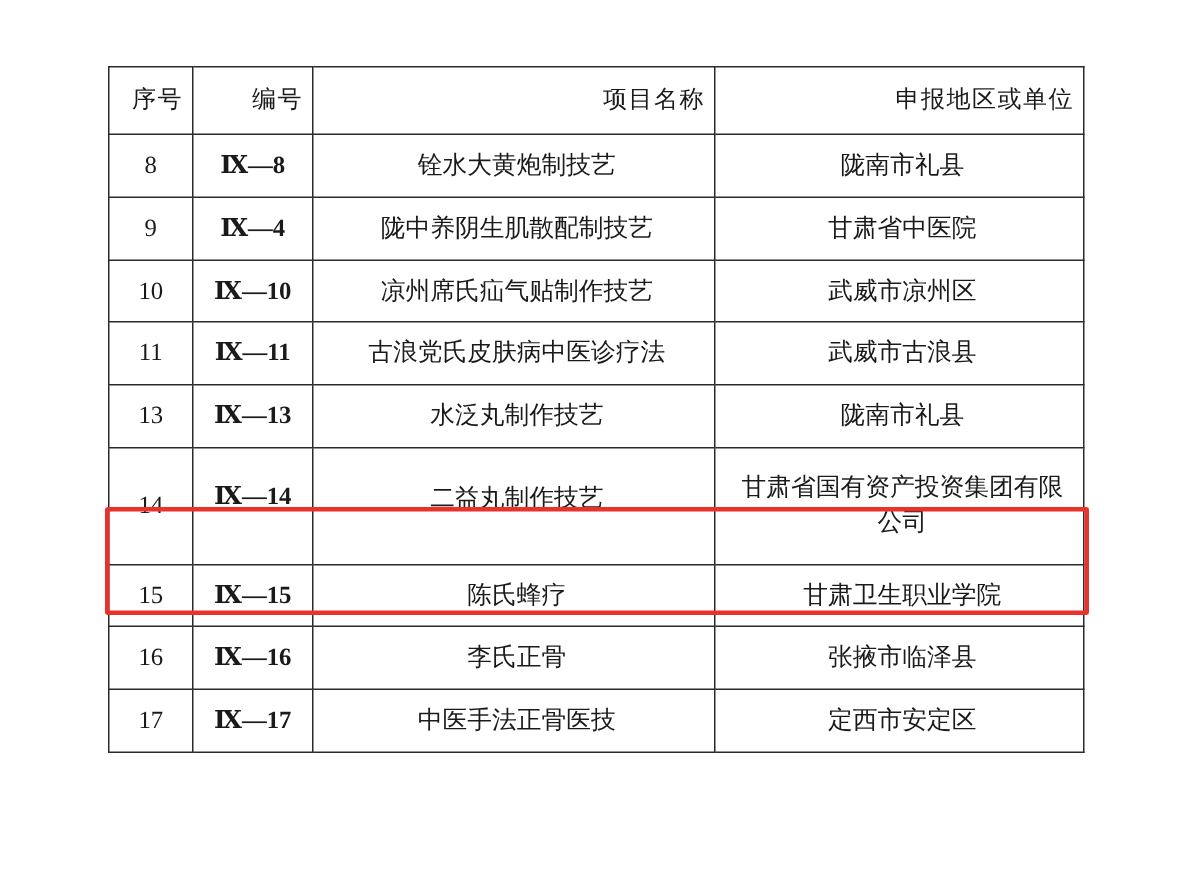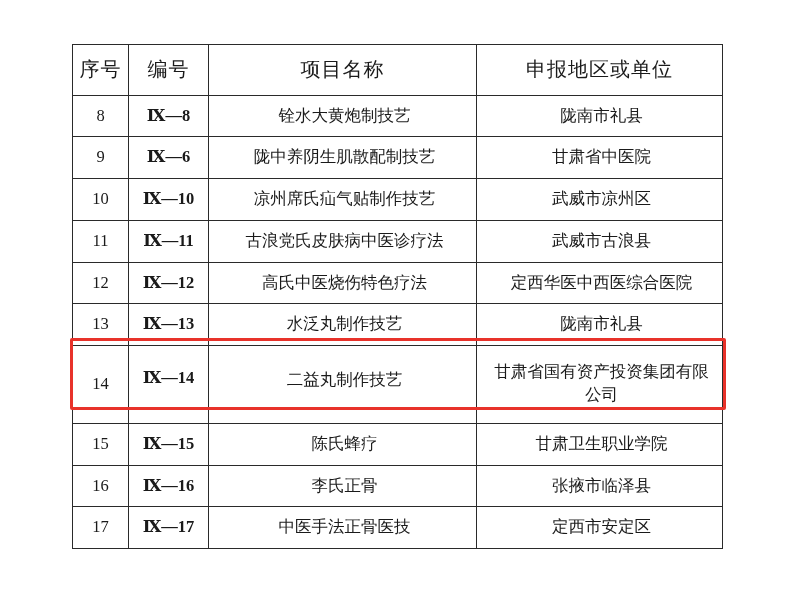--- a/index.html
+++ b/index.html
@@ -45,23 +45,23 @@
   col.c-unit { width: 246px; }
 
   .cell {
     padding: 9px 10px;
     font-size: 16.5px;
     line-height: 1.38;
     min-height: 22px;
     box-sizing: border-box;
   }
   .head .cell {
-    text-align: center;
+    text-align: right;
     padding: 11px 6px;
-    font-size: 20px;
+    font-size: 16px;
     letter-spacing: 1px;
   }
   .center { text-align: center; }
   .left { text-align: center; padding-left: 14px; }
 
   tr.row td .cell { white-space: normal; }
 
   
   tr.highlight td {
     border-top: 1px solid #2a2a2a;
@@ -120,21 +120,21 @@
             </td>
           <td>
               <div class="cell left">陇南市礼县</div>
             </td>
         </tr>
         <tr class="row">
           <td>
               <div class="cell center">9</div>
             </td>
           <td>
-              <div class="cell center code-text">Ⅸ—6</div>
+              <div class="cell center code-text">Ⅸ—4</div>
             </td>
           <td>
               <div class="cell left">陇中养阴生肌散配制技艺</div>
             </td>
           <td>
               <div class="cell left">甘肃省中医院</div>
             </td>
         </tr>
         <tr class="row">
           <td>
@@ -155,34 +155,20 @@
               <div class="cell center">11</div>
             </td>
           <td>
               <div class="cell center code-text">Ⅸ—11</div>
             </td>
           <td>
               <div class="cell left">古浪党氏皮肤病中医诊疗法</div>
             </td>
           <td>
               <div class="cell left">武威市古浪县</div>
-            </td>
-        </tr>
-        <tr class="row">
-          <td>
-              <div class="cell center">12</div>
-            </td>
-          <td>
-              <div class="cell center code-text">Ⅸ—12</div>
-            </td>
-          <td>
-              <div class="cell left">高氏中医烧伤特色疗法</div>
-            </td>
-          <td>
-              <div class="cell left">定西华医中西医综合医院</div>
             </td>
         </tr>
         <tr class="row">
           <td>
               <div class="cell center">13</div>
             </td>
           <td>
               <div class="cell center code-text">Ⅸ—13</div>
             </td>
           <td>

